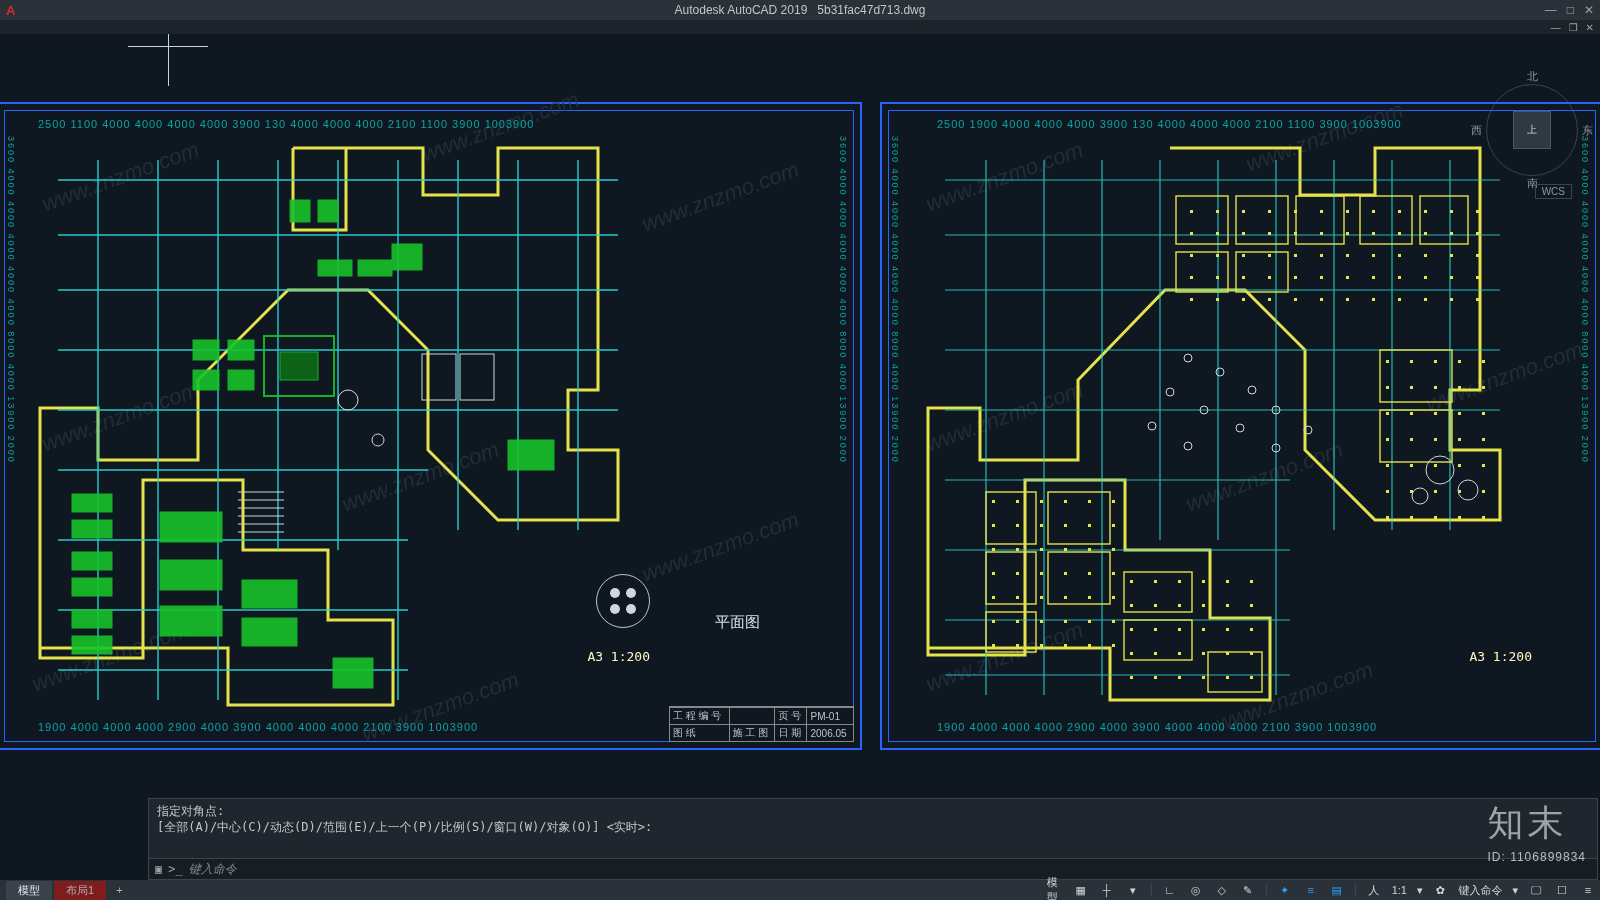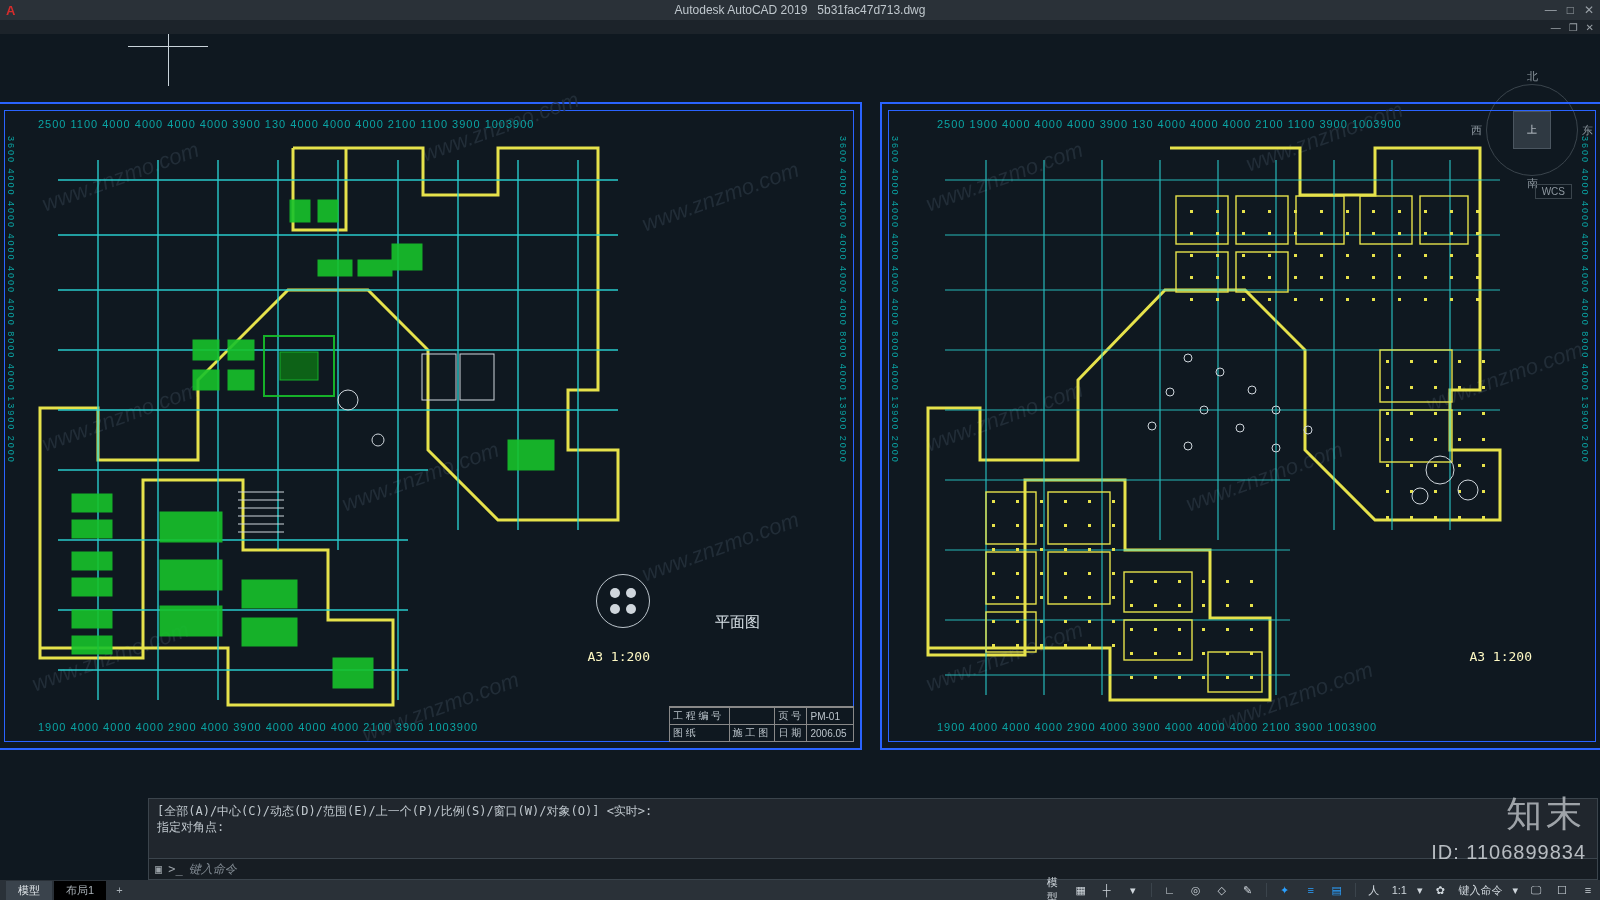--- a/index.html
+++ b/index.html
@@ -47,30 +47,30 @@
   .tb table{border-collapse:collapse;width:100%}
   .tb td{border:1px solid #888;padding:1px 3px;height:13px}
 
   .cmd{position:absolute;left:148px;right:2px;bottom:20px;height:80px;background:#20262d;border:1px solid #3b444c;font-size:12px;color:#bfc7cd;font-family:SimSun,monospace}
   .cmd .hist{padding:4px 8px;line-height:16px}
   .cmd .hist div{white-space:nowrap}
   .cmd-input{position:absolute;left:0;right:0;bottom:0;height:20px;background:#171d23;border-top:1px solid #3b444c;display:flex;align-items:center;padding-left:6px;gap:6px;color:#7f8890;font-style:italic}
   .cmd-input .chev{color:#9aa1a7;font-style:normal}
 
   .tabbar{position:absolute;left:0;right:0;bottom:0;height:20px;background:#2a3138;display:flex;align-items:center;padding-left:6px;font-size:11px}
-  .tabbar .tab{padding:2px 12px;margin-right:2px;background:#000000;color:#a9b1b7}
+  .tabbar .tab{padding:2px 12px;margin-right:2px;background:#7f1d1d;color:#a9b1b7}
   .tabbar .tab.active{background:#3a434c;color:#e3e8ec}
   .tabbar .plus{padding:2px 8px;color:#a9b1b7}
   .statusbar{position:absolute;right:4px;bottom:0;height:20px;display:flex;align-items:center;gap:10px;color:#cfd6dc;font-size:11px}
   .statusbar .ico{width:16px;height:16px;display:inline-flex;align-items:center;justify-content:center;border:0;color:#cfd6dc}
   .statusbar .sep{width:1px;height:14px;background:#3b444c}
 
-  .brand{position:absolute;right:14px;bottom:36px;text-align:right;color:#c8cdd2;pointer-events:none}
+  .brand{position:absolute;right:14px;bottom:36px;text-align:left;color:#c8cdd2;pointer-events:none}
   .brand .logo{font-size:36px;letter-spacing:4px;opacity:.75}
-  .brand .id{font-size:20px;letter-spacing:1px;margin-top:2px;opacity:.9}
+  .brand .id{font-size:12px;letter-spacing:1px;margin-top:2px;opacity:.9}
 </style>
 </head>
 <body>
 
 <div class="titlebar">
   <span class="app-logo">A</span>
   <span><span>Autodesk AutoCAD 2019</span>&nbsp;&nbsp;&nbsp;<span>5b31fac47d713.dwg</span></span>
   <div class="win-ctrl">
     <span>—</span>
     <span>□</span>
@@ -436,22 +436,22 @@
         </g>
       </svg>
     </div>
 
     <div class="scale-tag" style="right:70px;bottom:84px">A3  1:200</div>
   </div>
 </div>
 
 <div class="cmd">
   <div class="hist">
+    <div>指定对角点:</div>
     <div>[全部(A)/中心(C)/动态(D)/范围(E)/上一个(P)/比例(S)/窗口(W)/对象(O)] &lt;实时&gt;:</div>
-    <div>指定对角点:</div>
   </div>
   <div class="cmd-input">
     <span class="chev">▣</span>
     <span class="chev">&gt;_</span>
     <span>键入命令</span>
   </div>
 </div>
 
 <div class="tabbar">
   <div class="tab active">模型</div>

